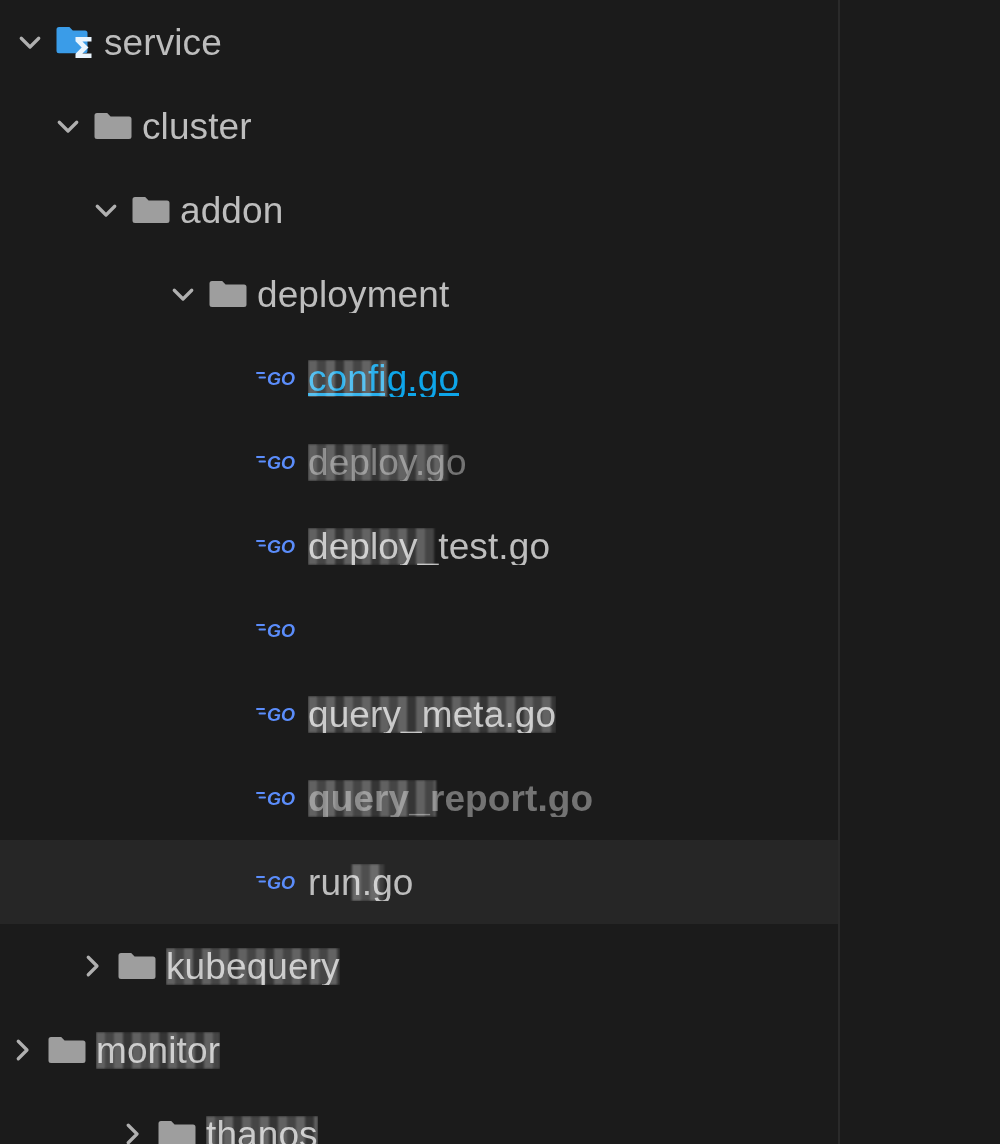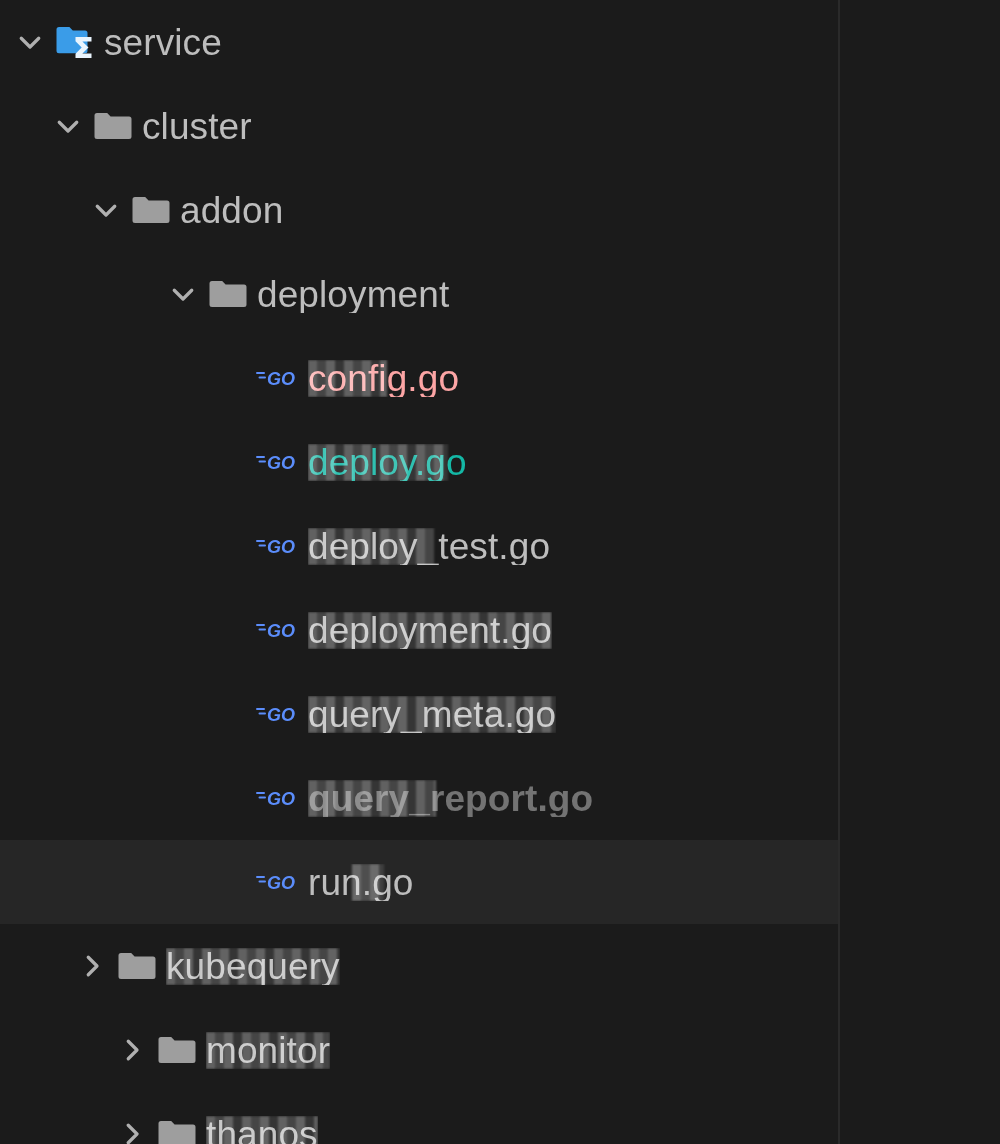--- a/index.html
+++ b/index.html
@@ -152,34 +152,34 @@
       <div class="twisty placeholder"></div>
       <div class="icon">
         <svg width="46" height="26" viewBox="0 0 46 26">
           <g stroke="#5b8dfb" stroke-width="2" stroke-linecap="round">
             <line x1="1" y1="8" x2="8" y2="8"></line>
             <line x1="3.5" y1="12.5" x2="9" y2="12.5"></line>
           </g>
           <text x="11" y="20" font-family="Liberation Sans, sans-serif" font-size="18" font-weight="bold" font-style="italic" fill="#5b8dfb">GO</text>
         </svg>
       </div>
-      <span class="label file" style="color: #fca5a5;">config.go<span class="redact" style="left: 0%; width: 52%;"></span></span>
-    </div>
-    <div class="tree-row" style="padding-left: 212px;">
-      <div class="twisty placeholder"></div>
-      <div class="icon">
-        <svg width="46" height="26" viewBox="0 0 46 26">
-          <g stroke="#5b8dfb" stroke-width="2" stroke-linecap="round">
-            <line x1="1" y1="8" x2="8" y2="8"></line>
-            <line x1="3.5" y1="12.5" x2="9" y2="12.5"></line>
-          </g>
-          <text x="11" y="20" font-family="Liberation Sans, sans-serif" font-size="18" font-weight="bold" font-style="italic" fill="#5b8dfb">GO</text>
-        </svg>
-      </div>
-      <span class="label file" style="color: #14b8a6;">deploy.go<span class="redact" style="left: 0%; width: 88%;"></span></span>
+      <span class="label file" style="color: #0ea5e9; text-decoration: underline;">config.go<span class="redact" style="left: 0%; width: 52%;"></span></span>
+    </div>
+    <div class="tree-row" style="padding-left: 212px;">
+      <div class="twisty placeholder"></div>
+      <div class="icon">
+        <svg width="46" height="26" viewBox="0 0 46 26">
+          <g stroke="#5b8dfb" stroke-width="2" stroke-linecap="round">
+            <line x1="1" y1="8" x2="8" y2="8"></line>
+            <line x1="3.5" y1="12.5" x2="9" y2="12.5"></line>
+          </g>
+          <text x="11" y="20" font-family="Liberation Sans, sans-serif" font-size="18" font-weight="bold" font-style="italic" fill="#5b8dfb">GO</text>
+        </svg>
+      </div>
+      <span class="label file" style="color: #737373;">deploy.go<span class="redact" style="left: 0%; width: 88%;"></span></span>
     </div>
     <div class="tree-row" style="padding-left: 212px;">
       <div class="twisty placeholder"></div>
       <div class="icon">
         <svg width="46" height="26" viewBox="0 0 46 26">
           <g stroke="#5b8dfb" stroke-width="2" stroke-linecap="round">
             <line x1="1" y1="8" x2="8" y2="8"></line>
             <line x1="3.5" y1="12.5" x2="9" y2="12.5"></line>
           </g>
           <text x="11" y="20" font-family="Liberation Sans, sans-serif" font-size="18" font-weight="bold" font-style="italic" fill="#5b8dfb">GO</text>
@@ -191,21 +191,20 @@
       <div class="twisty placeholder"></div>
       <div class="icon">
         <svg width="46" height="26" viewBox="0 0 46 26">
           <g stroke="#5b8dfb" stroke-width="2" stroke-linecap="round">
             <line x1="1" y1="8" x2="8" y2="8"></line>
             <line x1="3.5" y1="12.5" x2="9" y2="12.5"></line>
           </g>
           <text x="11" y="20" font-family="Liberation Sans, sans-serif" font-size="18" font-weight="bold" font-style="italic" fill="#5b8dfb">GO</text>
         </svg>
       </div>
-      <span class="label file" style="color: rgb(189, 189, 189);">deployment.go<span class="redact" style="left: 0%; width: 100%;"></span></span>
     </div>
     <div class="tree-row" style="padding-left: 212px;">
       <div class="twisty placeholder"></div>
       <div class="icon">
         <svg width="46" height="26" viewBox="0 0 46 26">
           <g stroke="#5b8dfb" stroke-width="2" stroke-linecap="round">
             <line x1="1" y1="8" x2="8" y2="8"></line>
             <line x1="3.5" y1="12.5" x2="9" y2="12.5"></line>
           </g>
           <text x="11" y="20" font-family="Liberation Sans, sans-serif" font-size="18" font-weight="bold" font-style="italic" fill="#5b8dfb">GO</text>
@@ -245,39 +244,39 @@
           <polyline points="9,5 16,12 9,19"></polyline>
         </svg>
       </div>
       <div class="icon">
         <svg width="40" height="34" viewBox="0 0 40 34">
           <path fill="#9e9e9e" d="M1.5 6.5a2.5 2.5 0 0 1 2.5-2.5h10.2l3.4 3.6H36a2.5 2.5 0 0 1 2.5 2.5v17.4a2.5 2.5 0 0 1-2.5 2.5H4a2.5 2.5 0 0 1-2.5-2.5z"></path>
         </svg>
       </div>
       <span class="label dir" style="color: rgb(189, 189, 189);">kubequery<span class="redact" style="left: 0%; width: 100%;"></span></span>
     </div>
+    <div class="tree-row" style="">
+      <div class="twisty">
+        <svg width="30" height="30" viewBox="0 0 24 24" fill="none" stroke="#b0b0b0" stroke-width="2.6" stroke-linecap="round" stroke-linejoin="round">
+          <polyline points="9,5 16,12 9,19"></polyline>
+        </svg>
+      </div>
+      <div class="icon">
+        <svg width="40" height="34" viewBox="0 0 40 34">
+          <path fill="#9e9e9e" d="M1.5 6.5a2.5 2.5 0 0 1 2.5-2.5h10.2l3.4 3.6H36a2.5 2.5 0 0 1 2.5 2.5v17.4a2.5 2.5 0 0 1-2.5 2.5H4a2.5 2.5 0 0 1-2.5-2.5z"></path>
+        </svg>
+      </div>
+      <span class="label dir" style="color: rgb(189, 189, 189);">monitor<span class="redact" style="left: 0%; width: 100%;"></span></span>
+    </div>
     <div class="tree-row" style="padding-left: 110px;">
       <div class="twisty">
         <svg width="30" height="30" viewBox="0 0 24 24" fill="none" stroke="#b0b0b0" stroke-width="2.6" stroke-linecap="round" stroke-linejoin="round">
           <polyline points="9,5 16,12 9,19"></polyline>
         </svg>
       </div>
       <div class="icon">
         <svg width="40" height="34" viewBox="0 0 40 34">
           <path fill="#9e9e9e" d="M1.5 6.5a2.5 2.5 0 0 1 2.5-2.5h10.2l3.4 3.6H36a2.5 2.5 0 0 1 2.5 2.5v17.4a2.5 2.5 0 0 1-2.5 2.5H4a2.5 2.5 0 0 1-2.5-2.5z"></path>
         </svg>
       </div>
-      <span class="label dir" style="color: rgb(189, 189, 189);">monitor<span class="redact" style="left: 0%; width: 100%;"></span></span>
-    </div>
-    <div class="tree-row" style="padding-left: 110px;">
-      <div class="twisty">
-        <svg width="30" height="30" viewBox="0 0 24 24" fill="none" stroke="#b0b0b0" stroke-width="2.6" stroke-linecap="round" stroke-linejoin="round">
-          <polyline points="9,5 16,12 9,19"></polyline>
-        </svg>
-      </div>
-      <div class="icon">
-        <svg width="40" height="34" viewBox="0 0 40 34">
-          <path fill="#9e9e9e" d="M1.5 6.5a2.5 2.5 0 0 1 2.5-2.5h10.2l3.4 3.6H36a2.5 2.5 0 0 1 2.5 2.5v17.4a2.5 2.5 0 0 1-2.5 2.5H4a2.5 2.5 0 0 1-2.5-2.5z"></path>
-        </svg>
-      </div>
       <span class="label dir" style="color: rgb(189, 189, 189);">thanos<span class="redact" style="left: 0%; width: 100%;"></span></span>
     </div>
   </div>
 
 </body></html>

